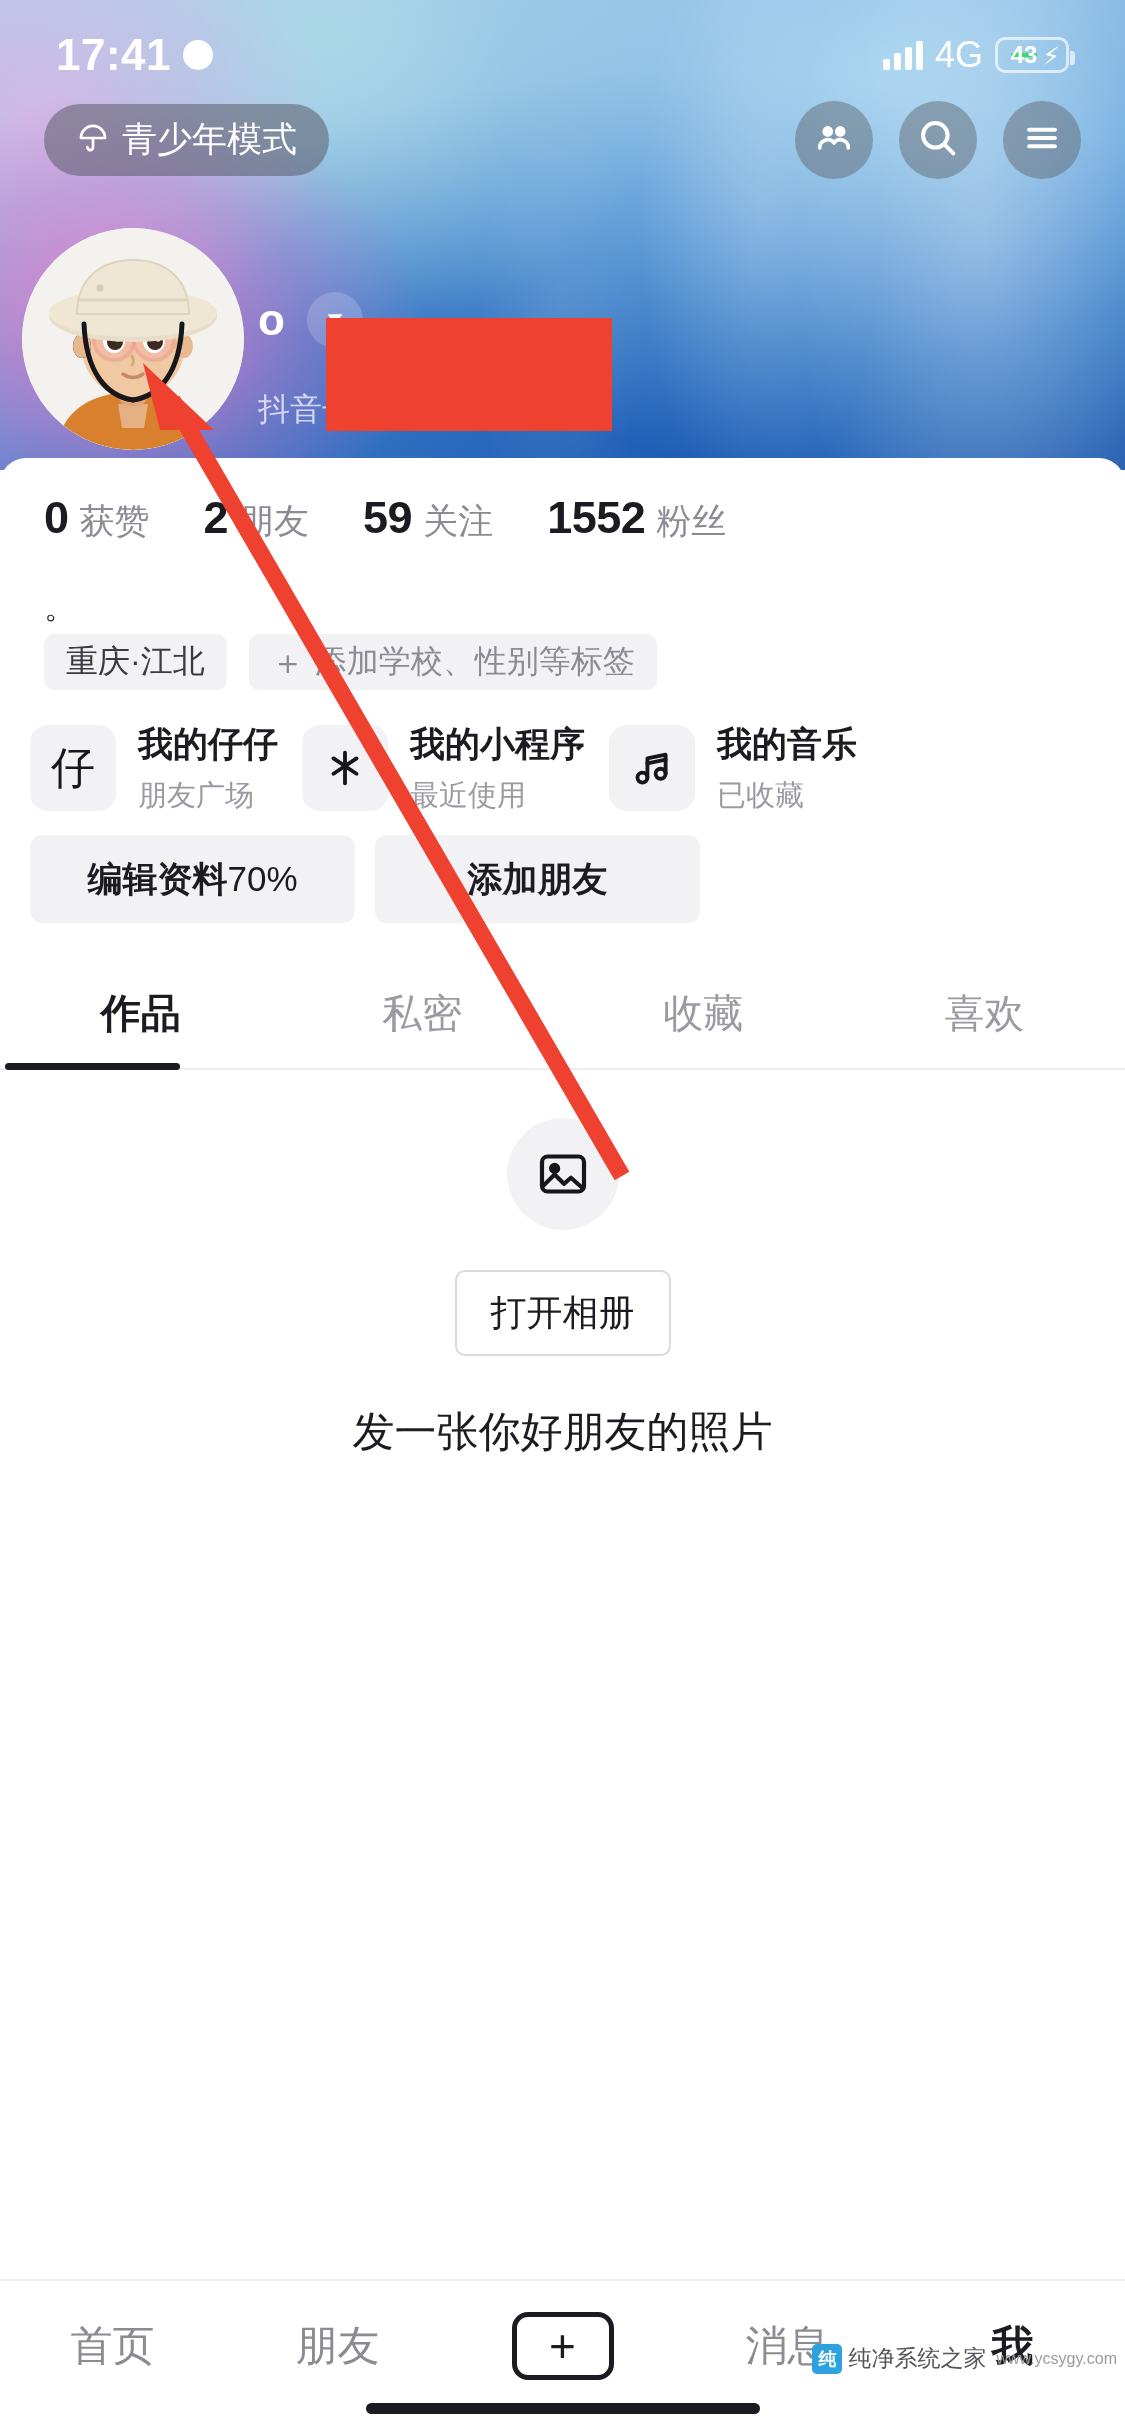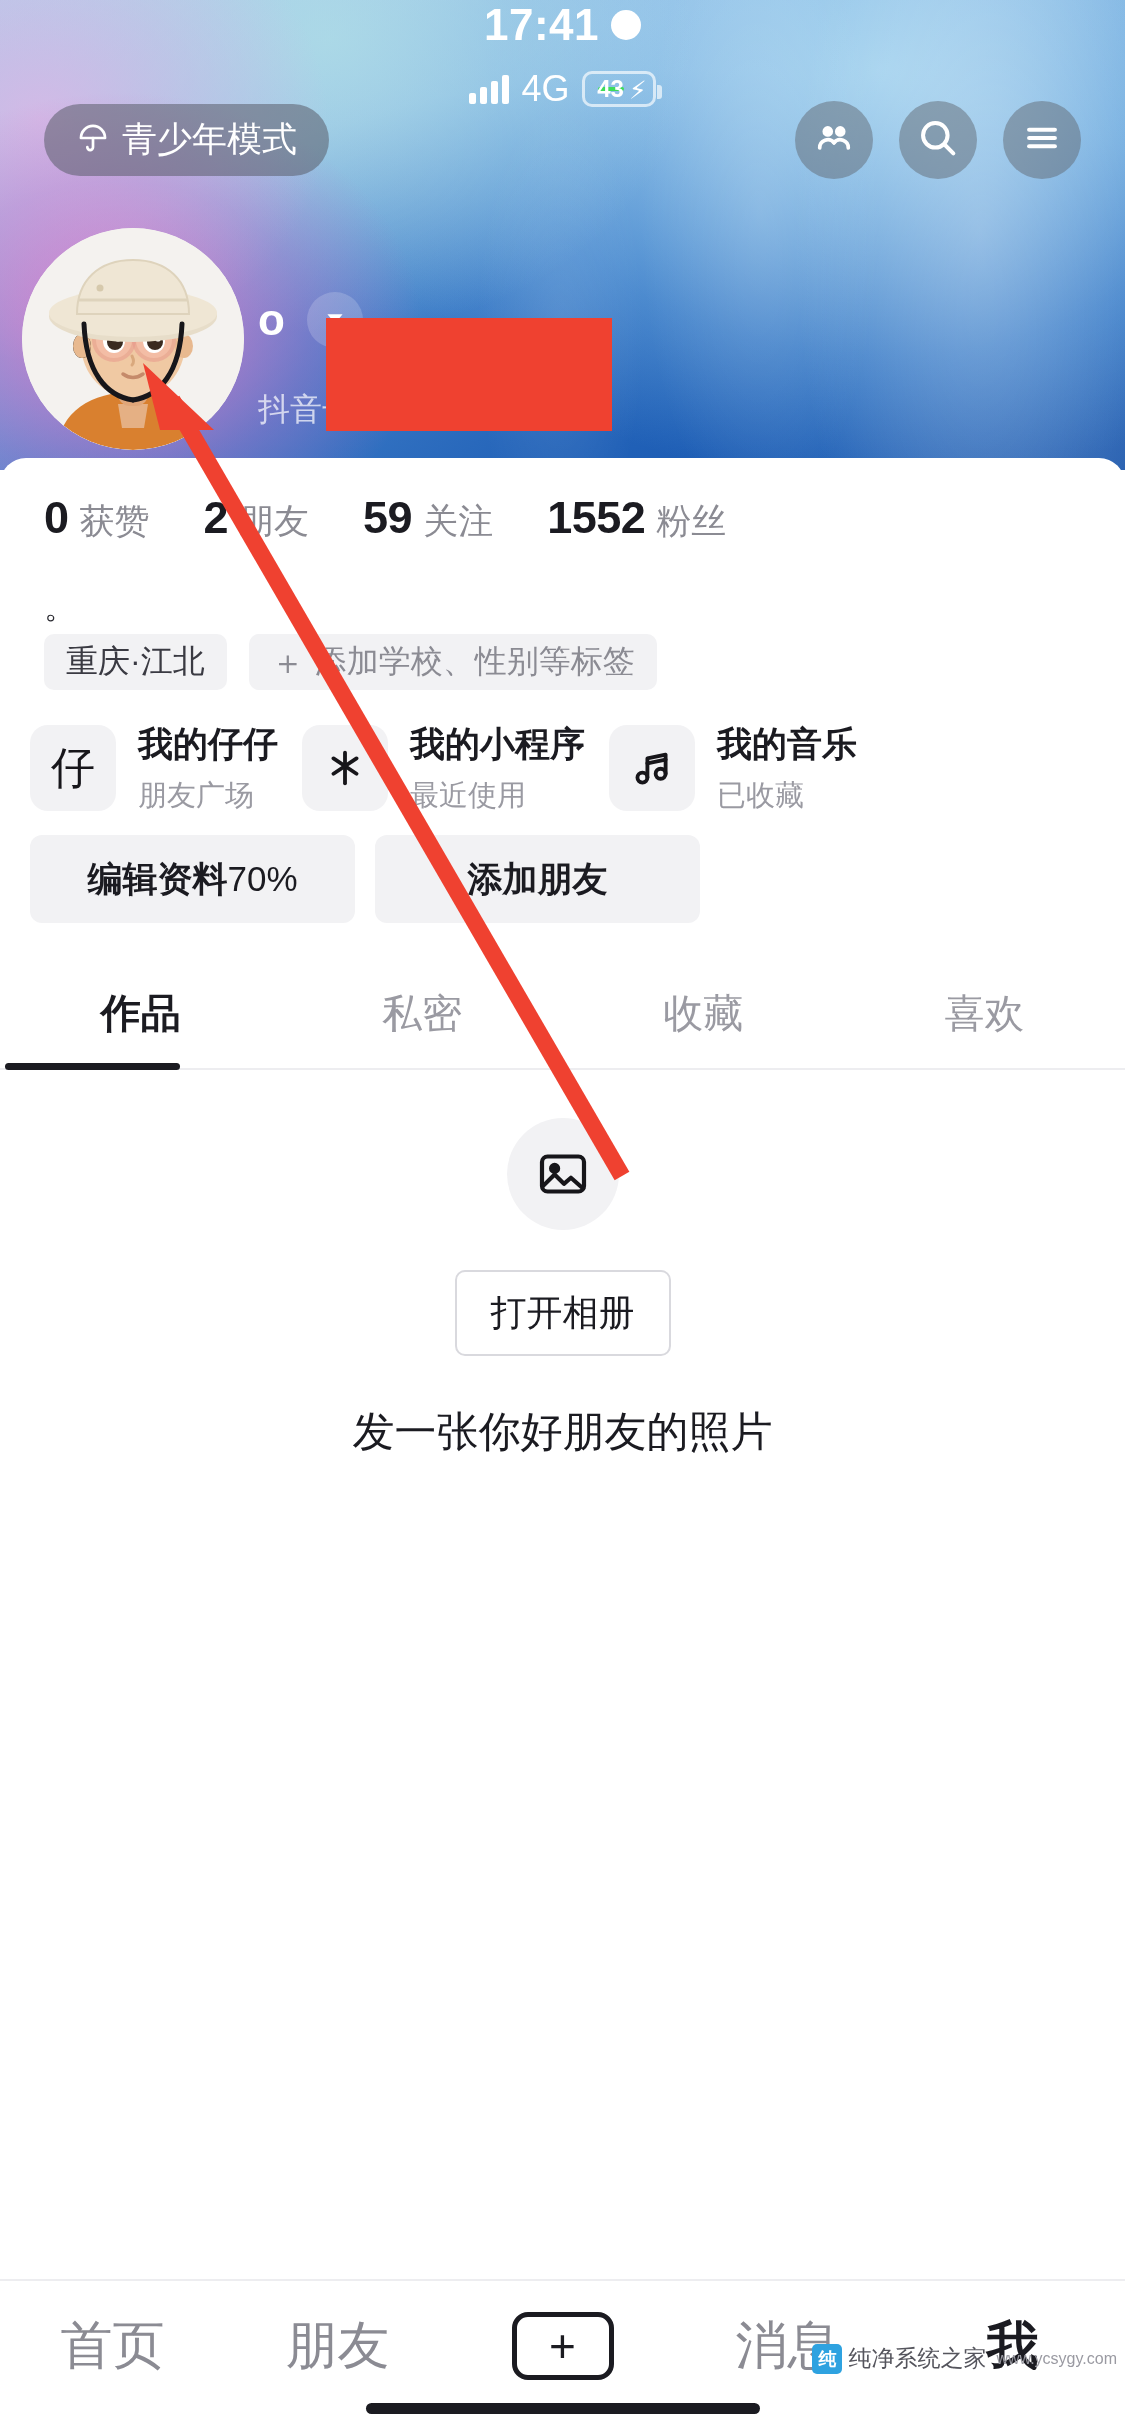--- a/index.html
+++ b/index.html
@@ -27,21 +27,21 @@
     background:
       radial-gradient(ellipse 300px 700px at 980px 230px, rgba(255,255,255,0.28) 0%, rgba(255,255,255,0) 62%),
       radial-gradient(ellipse 200px 520px at 760px 210px, rgba(255,255,255,0.16) 0%, rgba(255,255,255,0) 60%),
       radial-gradient(ellipse 140px 380px at 560px 330px, rgba(255,255,255,0.10) 0%, rgba(255,255,255,0) 60%);
   }
 
   
   #statusbar {
     position:absolute; left:0; top:0; width:1125px; height:110px;
     display:flex; align-items:center; justify-content:space-between;
-    padding:0 56px; color:#ffffff;flex-direction:column;
+    padding:0 56px; color:#ffffff;
   }
   #sb-left { display:flex; align-items:center; gap:12px; }
   #sb-time { font-size:44px; font-weight:600; letter-spacing:0.5px; }
   #sb-moon {
     width:30px; height:30px; position:relative; display:inline-block;
   }
   #sb-moon::before {
     content:""; position:absolute; inset:0; border-radius:50%;
     background:#ffffff;
   }
@@ -230,21 +230,21 @@
     font-size:36px; color:#1b1b21; font-weight:500;
   }
 
   
   #bottomnav {
     position:absolute; left:0; top:2279px; width:1125px; height:157px;
     background:#ffffff; border-top:2px solid #ededf0;
     display:flex; align-items:flex-start; padding-top:22px;
   }
   .nav-item {
-    flex:1; text-align:center; font-size:52px; color:#8b8b93;
+    flex:1; text-align:center; font-size:42px; color:#8b8b93;
     display:flex; align-items:center; justify-content:center; height:86px;
   }
   .nav-item.active { color:#1b1b21; font-weight:700; }
   #nav-plus {
     flex:1; display:flex; align-items:center; justify-content:center; height:86px;
   }
   #nav-plus-box {
     width:102px; height:68px; border:5px solid #1b1b21; border-radius:16px;
     display:flex; align-items:center; justify-content:center;
     font-size:46px; color:#1b1b21; line-height:1; font-weight:400;

